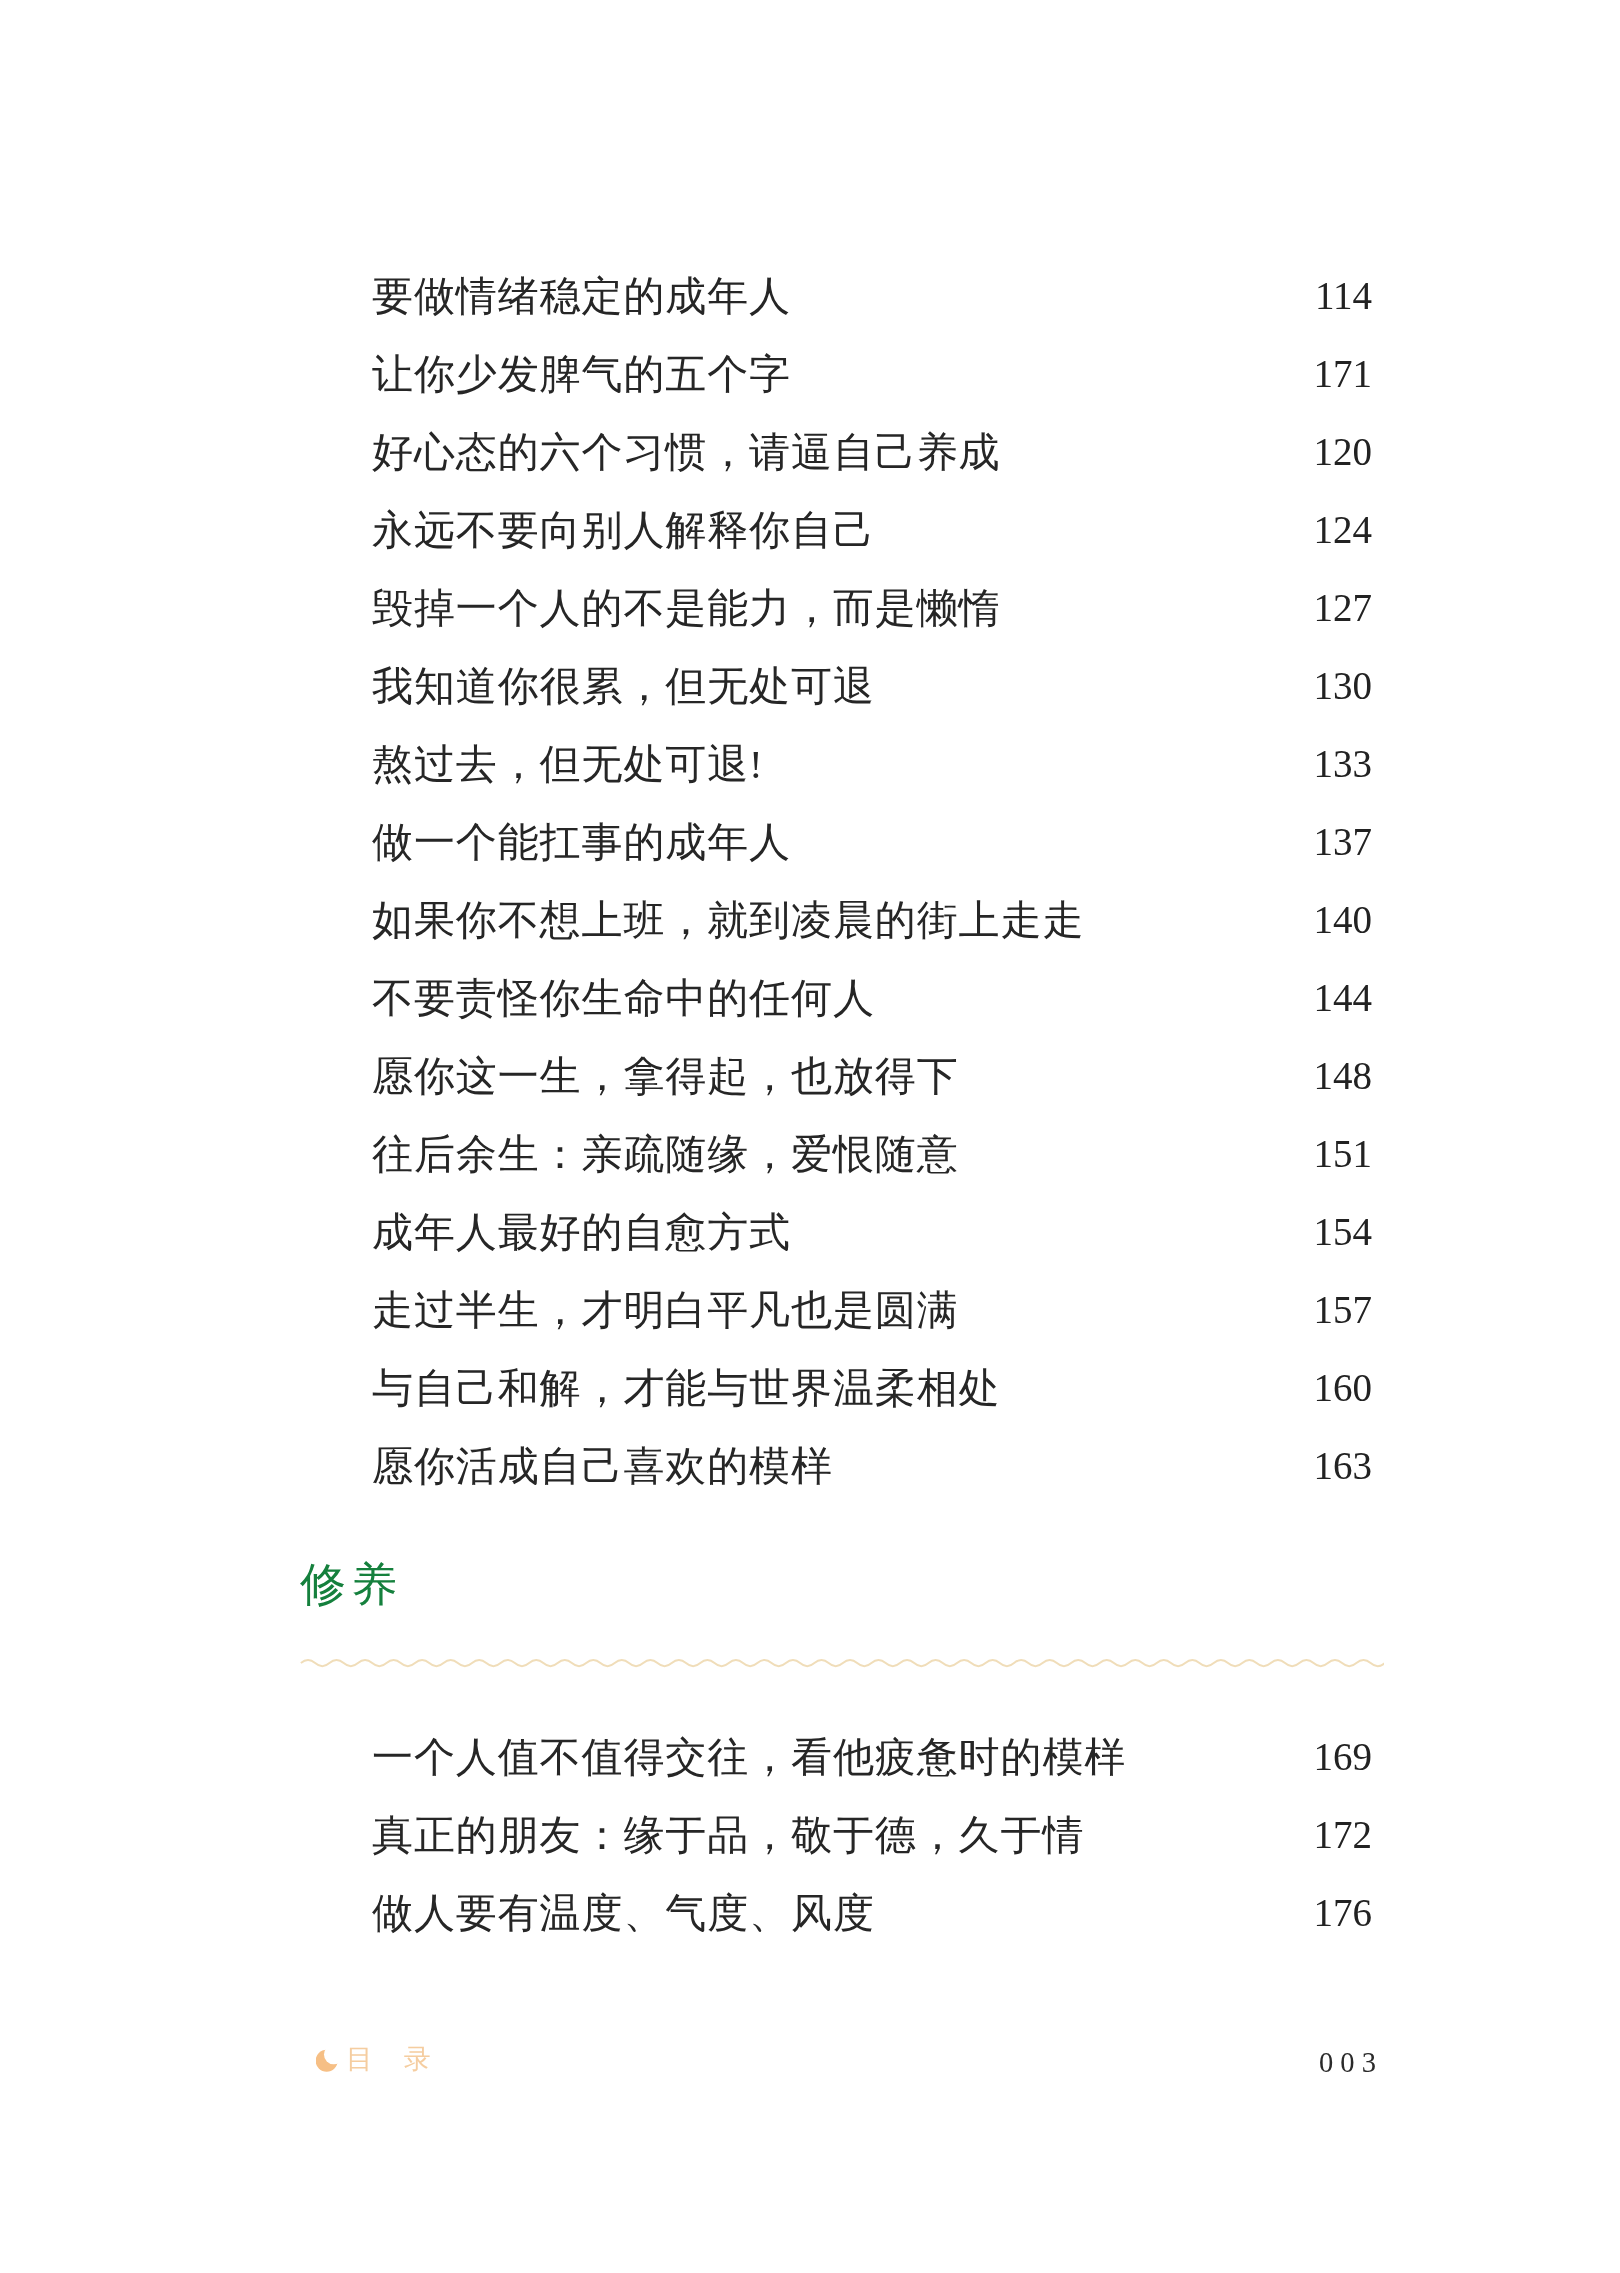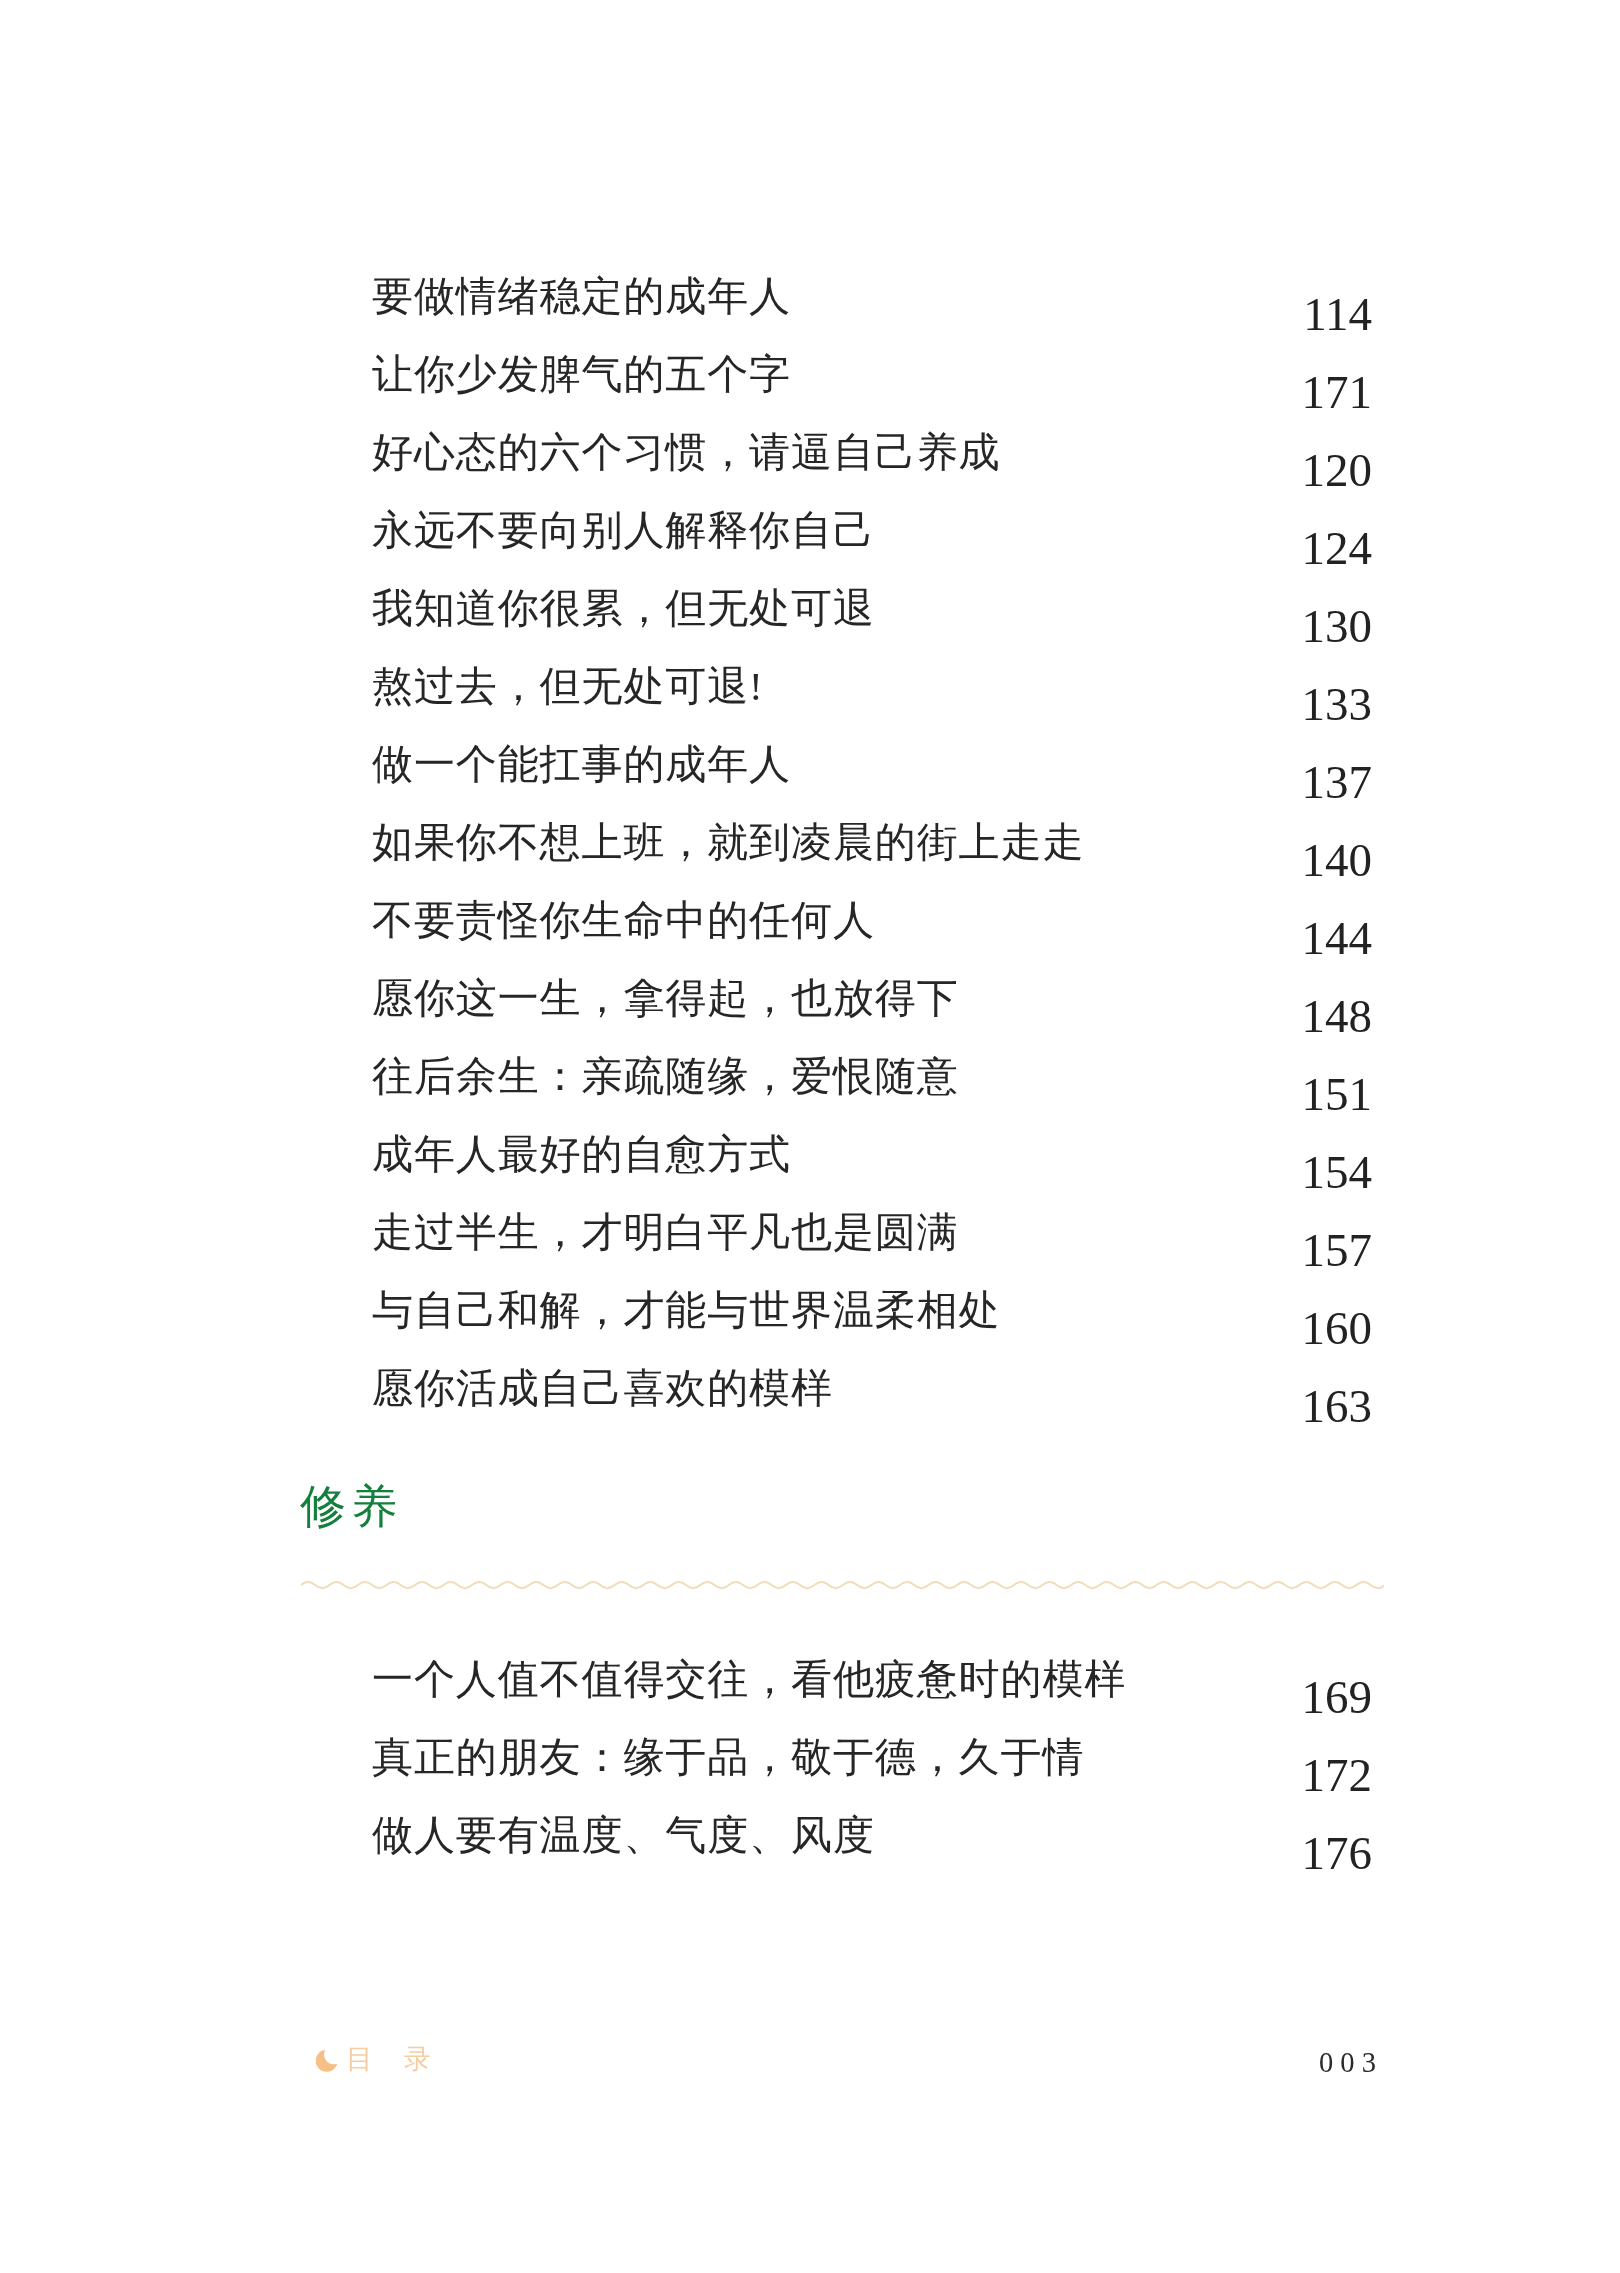--- a/index.html
+++ b/index.html
@@ -22,23 +22,23 @@
     height:78px;
     line-height:1;
   }
   .toc-title{
     font-size:41px;
     color:#262626;
     letter-spacing:0.9px;
     white-space:nowrap;
   }
   .toc-page{
-    font-size:47px;
+    font-size:39px;
     color:#222222;
-    margin-top:15px;
+    margin-top:0;
     font-variant-numeric:lining-nums;
   }
   .section-heading{
     margin:37px 0 0 -72px;
     font-family:"Liberation Sans","DejaVu Sans",sans-serif;
     font-size:46px;
     font-weight:500;
     letter-spacing:5.3px;
     line-height:1;
     color:#15803d;
@@ -88,20 +88,24 @@
         <span class="toc-title">让你少发脾气的五个字</span>
         <span class="toc-page">171</span>
       </div>
       <div class="toc-row">
         <span class="toc-title">好心态的六个习惯，请逼自己养成</span>
         <span class="toc-page">120</span>
       </div>
       <div class="toc-row">
         <span class="toc-title">永远不要向别人解释你自己</span>
         <span class="toc-page">124</span>
+      </div>
+      <div class="toc-row">
+        <span class="toc-title">毁掉一个人的不是能力，而是懒惰</span>
+        <span class="toc-page">127</span>
       </div>
       <div class="toc-row">
         <span class="toc-title">我知道你很累，但无处可退</span>
         <span class="toc-page">130</span>
       </div>
       <div class="toc-row">
         <span class="toc-title">熬过去，但无处可退!</span>
         <span class="toc-page">133</span>
       </div>
       <div class="toc-row">

